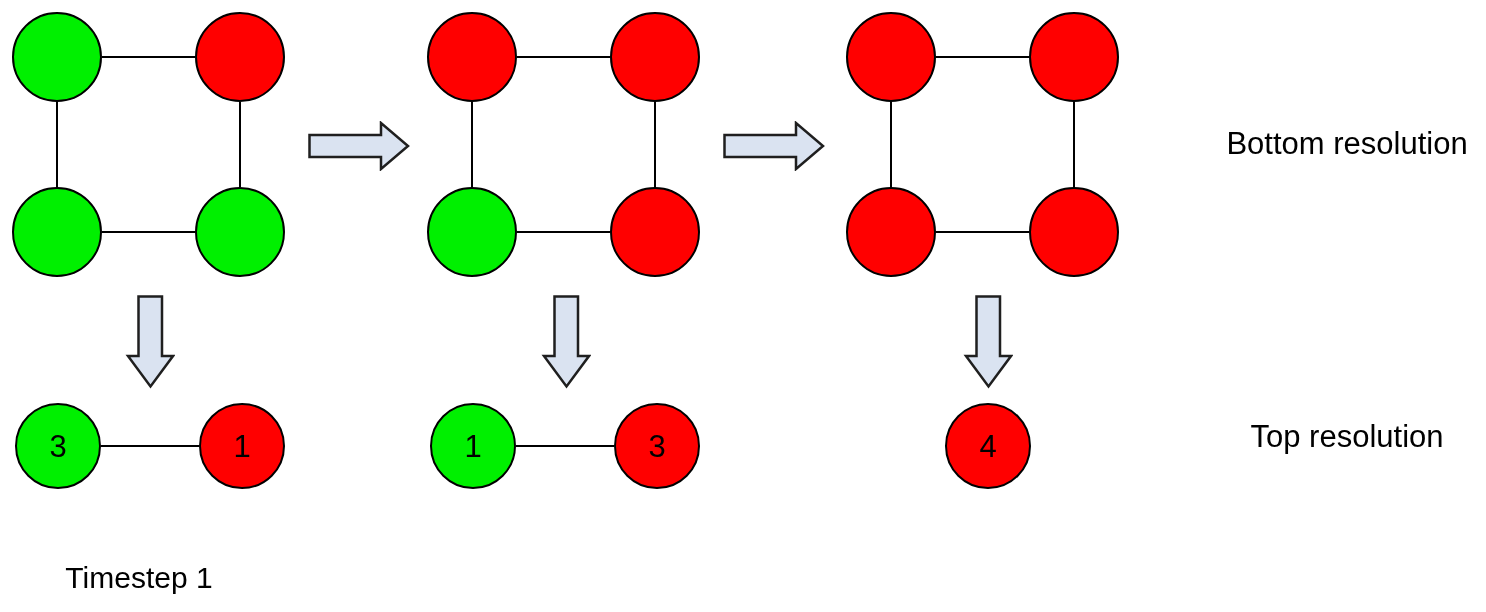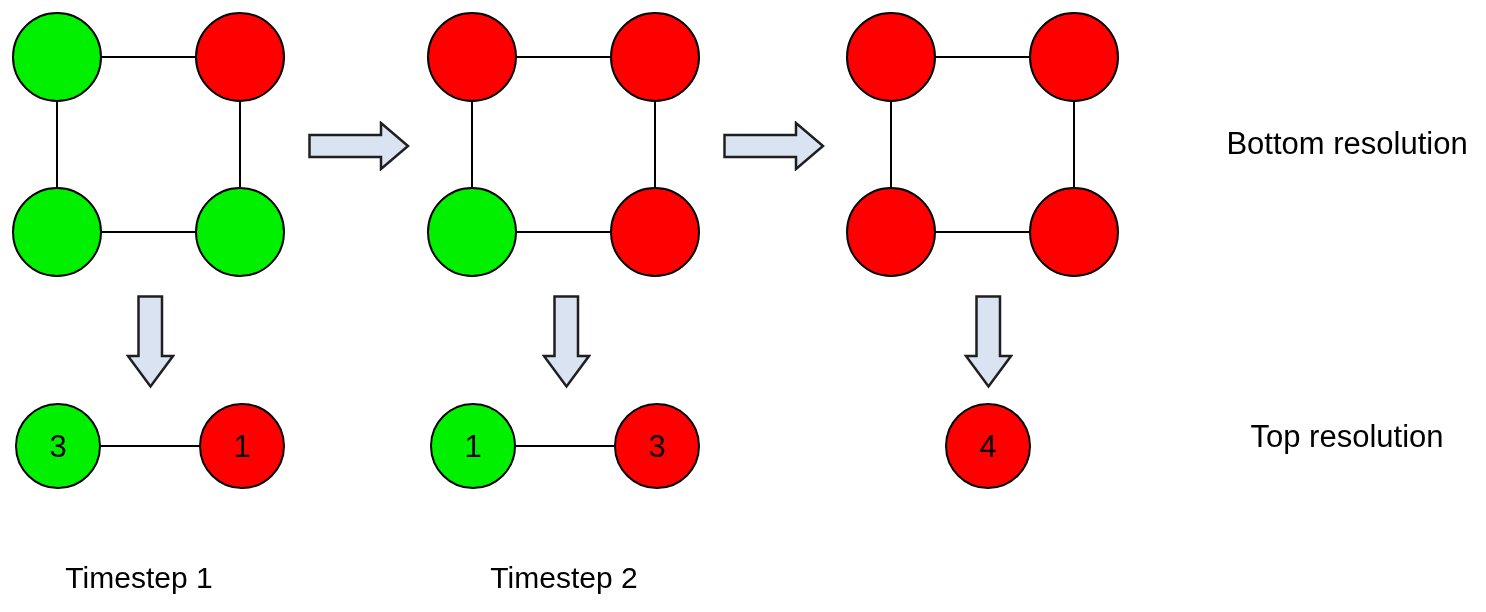--- a/index.html
+++ b/index.html
@@ -42,21 +42,20 @@
     transform: translate(-50%, -50%);
     font-size: 31px;
     white-space: nowrap;
   }
 </style>
 </head>
 <body>
 
 <div class="stage">
   <div class="ts-label" style="left:139px">Timestep 1</div>
-  <div class="ts-label" style="left:564px">Timestep 2</div>
 
   <div class="side-label" style="top:144px">Bottom resolution</div>
   <div class="side-label" style="top:437px">Top resolution</div>
 <div class="edge" style="left: 102px; top: 56px; width: 93px; height: 2px;"></div>
     <div class="edge" style="left: 102px; top: 231px; width: 93px; height: 2px;"></div>
     <div class="edge" style="left: 56px; top: 102px; width: 2px; height: 85px;"></div>
     <div class="edge" style="left: 239px; top: 102px; width: 2px; height: 85px;"></div>
     <div class="node" style="left: 12px; top: 12px; width: 90px; height: 90px; background: rgb(0, 240, 0);"></div>
     <div class="node" style="left: 195px; top: 12px; width: 90px; height: 90px; background: rgb(255, 0, 0);"></div>
     <div class="node" style="left: 12px; top: 187px; width: 90px; height: 90px; background: rgb(0, 240, 0);"></div>

